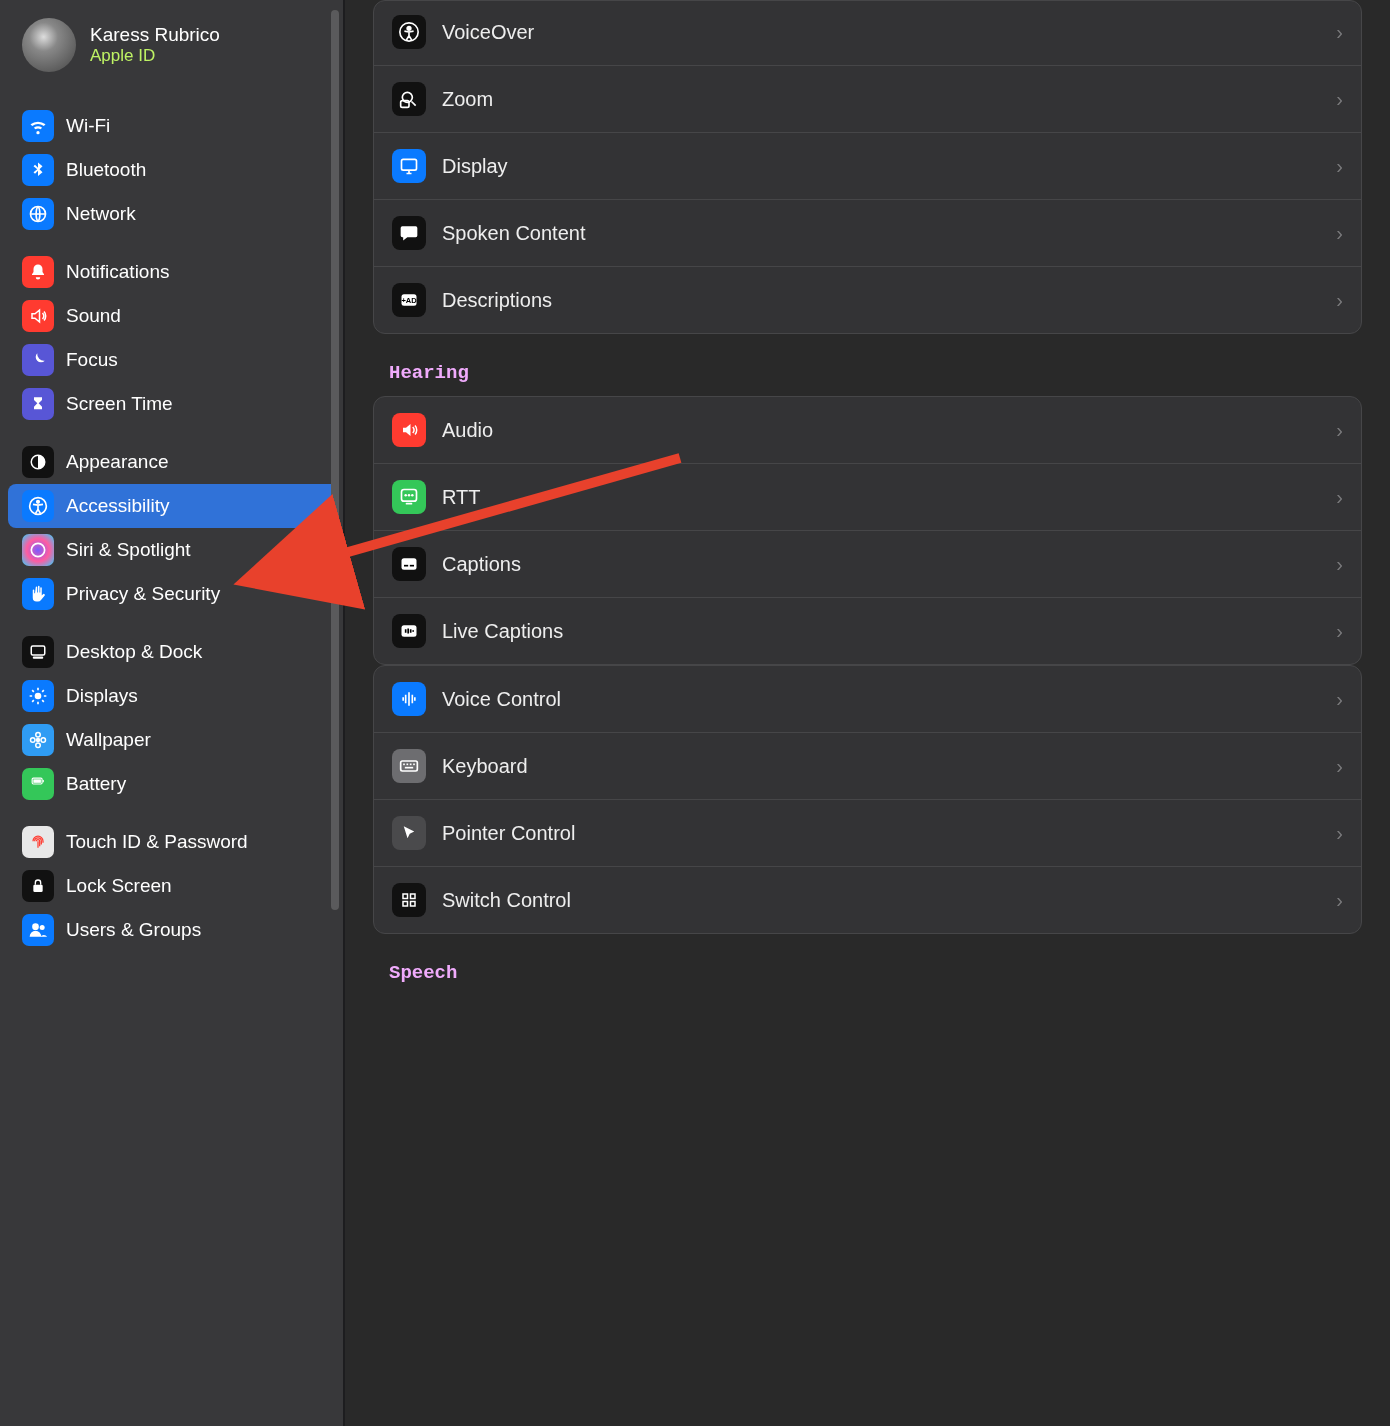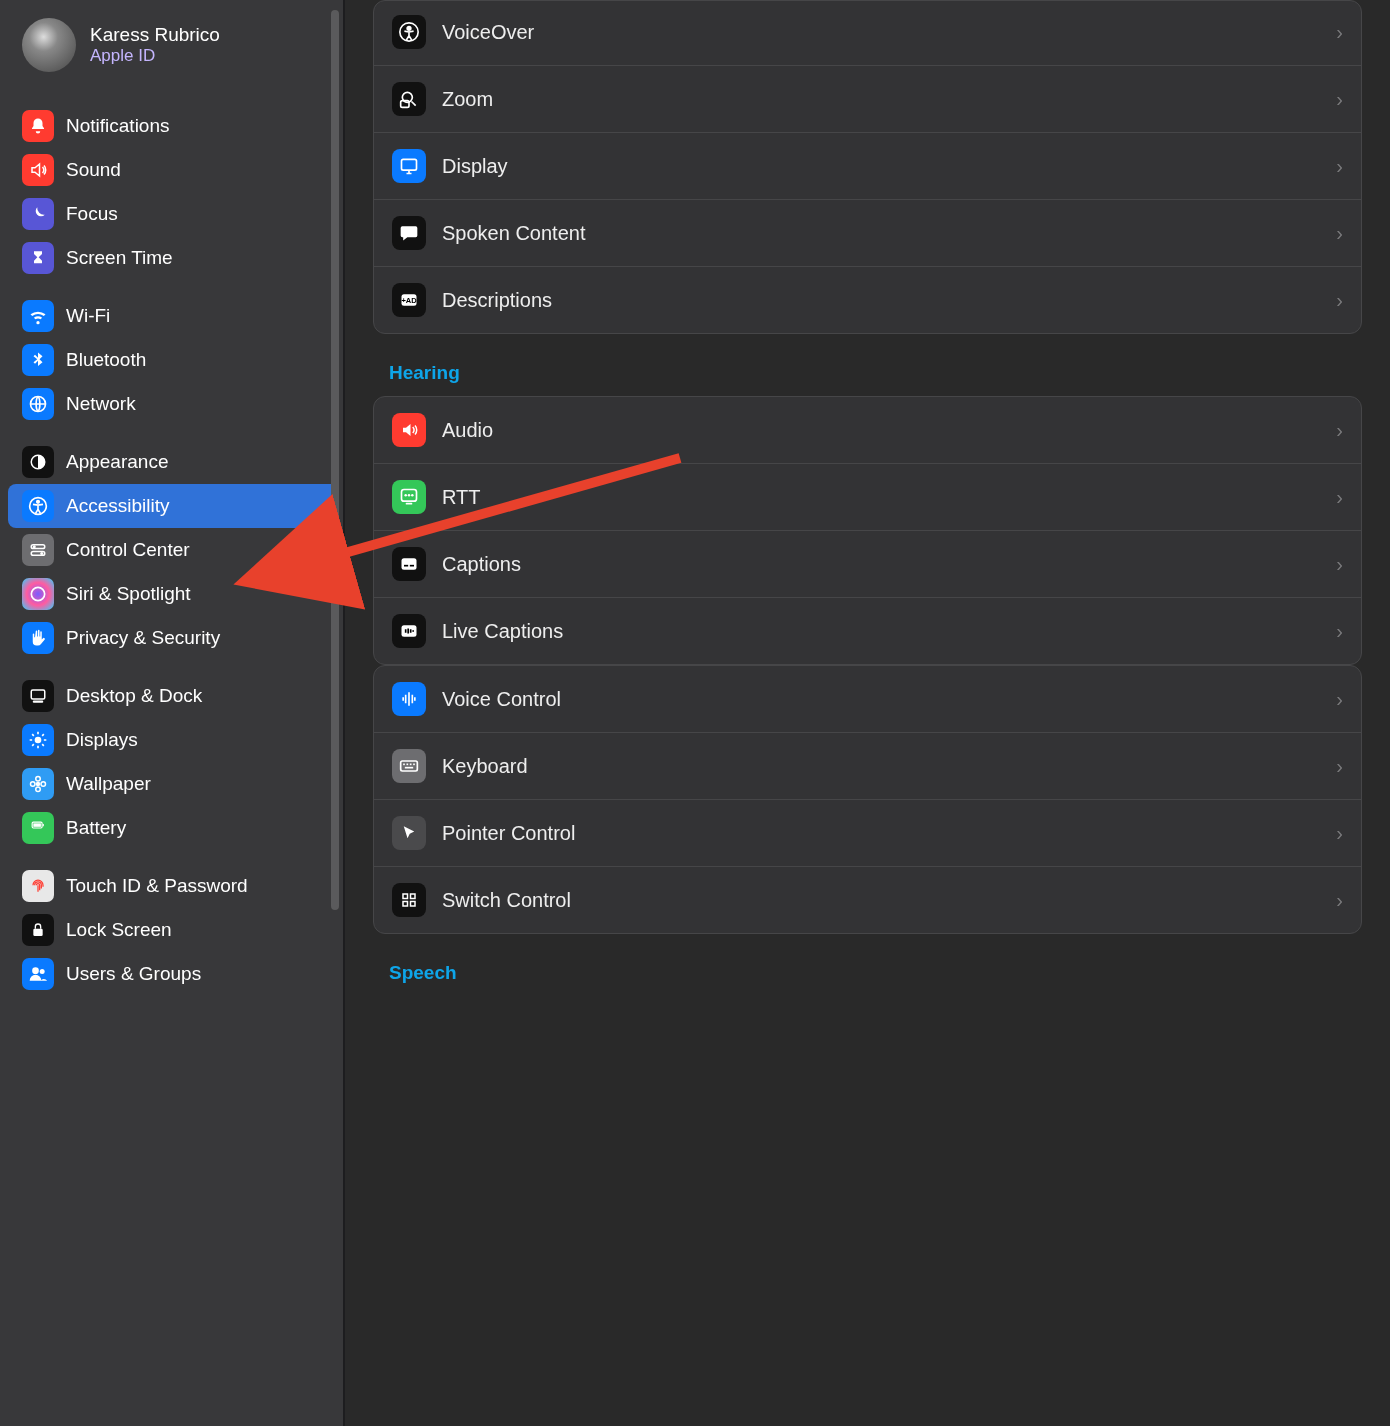--- a/index.html
+++ b/index.html
@@ -46,21 +46,21 @@
     padding: 8px 12px 18px 14px;
   }
   .avatar {
     width: 54px;
     height: 54px;
     border-radius: 50%;
     background: radial-gradient(circle at 40% 35%, #ddd 0%, #888 30%, #444 100%);
     flex-shrink: 0;
   }
   .profile-text .name { font-size: 19px; font-weight: 500; color: #fff; }
-  .profile-text .sub  { font-size: 17px; color: #c4b5fd; }
+  .profile-text .sub  { font-size: 17px; color: #bef264; }
 
   .nav-group { margin-top: 14px; }
   .nav-item {
     display: flex;
     align-items: center;
     gap: 12px;
     padding: 6px 12px 6px 14px;
     border-radius: 8px;
     font-size: 19px;
     font-weight: 400;
@@ -91,22 +91,23 @@
   
   .content {
     flex: 1;
     background: #292929;
     padding: 0 28px 20px 28px;
     overflow-y: auto;
   }
   .section-title {
     font-size: 19px;
     font-weight: 600;
-    color: #0ea5e9;
+    color: #f0abfc;
     margin: 28px 0 12px 16px;
+    font-family: Liberation Mono, monospace;
   }
   .group {
     background: #333335;
     border: 1px solid #464648;
     border-radius: 12px;
     overflow: hidden;
   }
   .row {
     display: flex;
     align-items: center;
@@ -172,20 +173,47 @@
       <div class="avatar"></div>
       <div class="profile-text">
         <div class="name">Karess Rubrico</div>
         <div class="sub">Apple ID</div>
       </div>
     </div>
 
     <div id="sidebar-nav">
         <div class="nav-group">
           <div class="nav-item">
+            <div class="nav-icon bg-blue">
+              <svg viewBox="0 0 24 24" width="20" height="20" fill="white">
+                <path d="M12 18a2 2 0 100 4 2 2 0 000-4zm-5-4a9 9 0 0110 0l-2 2a6 6 0 00-6 0zm-4-4a15 15 0 0118 0l-2 2a12 12 0 00-14 0z"></path>
+              </svg>
+            </div>
+            <span>Wi-Fi</span>
+          </div>
+          <div class="nav-item">
+            <div class="nav-icon bg-blue">
+              <svg viewBox="0 0 24 24" width="18" height="18" fill="white">
+                <path d="M12 2l6 5-4 4 4 4-6 5V13l-4 4-2-2 5-4-5-4 2-2 4 4z"></path>
+              </svg>
+            </div>
+            <span>Bluetooth</span>
+          </div>
+          <div class="nav-item">
+            <div class="nav-icon bg-blue">
+              <svg viewBox="0 0 24 24" width="20" height="20" fill="none" stroke="white" stroke-width="2">
+                <circle cx="12" cy="12" r="9"></circle>
+                <path d="M3 12h18M12 3c3 3 3 15 0 18M12 3c-3 3-3 15 0 18"></path>
+              </svg>
+            </div>
+            <span>Network</span>
+          </div>
+        </div>
+        <div class="nav-group">
+          <div class="nav-item">
             <div class="nav-icon bg-red">
               <svg viewBox="0 0 24 24" width="18" height="18" fill="white">
                 <path d="M12 2a6 6 0 00-6 6v4l-2 3v1h16v-1l-2-3V8a6 6 0 00-6-6zm0 20a3 3 0 003-3H9a3 3 0 003 3z"></path>
               </svg>
             </div>
             <span>Notifications</span>
           </div>
           <div class="nav-item">
             <div class="nav-icon bg-red">
               <svg viewBox="0 0 24 24" width="18" height="18" fill="white">
@@ -202,47 +230,20 @@
             </div>
             <span>Focus</span>
           </div>
           <div class="nav-item">
             <div class="nav-icon bg-purple">
               <svg viewBox="0 0 24 24" width="16" height="16" fill="white">
                 <path d="M6 2h12v4l-5 5 5 5v4H6v-4l5-5-5-5z"></path>
               </svg>
             </div>
             <span>Screen Time</span>
-          </div>
-        </div>
-        <div class="nav-group">
-          <div class="nav-item">
-            <div class="nav-icon bg-blue">
-              <svg viewBox="0 0 24 24" width="20" height="20" fill="white">
-                <path d="M12 18a2 2 0 100 4 2 2 0 000-4zm-5-4a9 9 0 0110 0l-2 2a6 6 0 00-6 0zm-4-4a15 15 0 0118 0l-2 2a12 12 0 00-14 0z"></path>
-              </svg>
-            </div>
-            <span>Wi-Fi</span>
-          </div>
-          <div class="nav-item">
-            <div class="nav-icon bg-blue">
-              <svg viewBox="0 0 24 24" width="18" height="18" fill="white">
-                <path d="M12 2l6 5-4 4 4 4-6 5V13l-4 4-2-2 5-4-5-4 2-2 4 4z"></path>
-              </svg>
-            </div>
-            <span>Bluetooth</span>
-          </div>
-          <div class="nav-item">
-            <div class="nav-icon bg-blue">
-              <svg viewBox="0 0 24 24" width="20" height="20" fill="none" stroke="white" stroke-width="2">
-                <circle cx="12" cy="12" r="9"></circle>
-                <path d="M3 12h18M12 3c3 3 3 15 0 18M12 3c-3 3-3 15 0 18"></path>
-              </svg>
-            </div>
-            <span>Network</span>
           </div>
         </div>
         <div class="nav-group">
           <div class="nav-item">
             <div class="nav-icon bg-black">
               <svg viewBox="0 0 24 24" width="18" height="18" fill="white">
                 <circle cx="12" cy="12" r="9" fill="none" stroke="white" stroke-width="2"></circle>
                 <path d="M12 3a9 9 0 010 18z"></path>
               </svg>
             </div>
@@ -250,31 +251,20 @@
           </div>
           <div class="nav-item selected">
             <div class="nav-icon bg-blue">
               <svg viewBox="0 0 24 24" width="20" height="20" fill="none" stroke="white" stroke-width="2">
                 <circle cx="12" cy="12" r="10"></circle>
                 <circle cx="12" cy="7" r="1.5" fill="white"></circle>
                 <path d="M6 10l6 1 6-1M12 11v5m0 0l-3 5m3-5l3 5"></path>
               </svg>
             </div>
             <span>Accessibility</span>
-          </div>
-          <div class="nav-item">
-            <div class="nav-icon bg-grey">
-              <svg viewBox="0 0 24 24" width="18" height="18" fill="white">
-                <rect x="3" y="5" width="18" height="5" rx="2.5" fill="none" stroke="white" stroke-width="2"></rect>
-                <circle cx="7" cy="7.5" r="2"></circle>
-                <rect x="3" y="14" width="18" height="5" rx="2.5" fill="none" stroke="white" stroke-width="2"></rect>
-                <circle cx="17" cy="16.5" r="2"></circle>
-              </svg>
-            </div>
-            <span>Control Center</span>
           </div>
           <div class="nav-item">
             <div class="nav-icon bg-siri">
               <svg viewBox="0 0 24 24" width="20" height="20" fill="none" stroke="white" stroke-width="2">
                 <circle cx="12" cy="12" r="8"></circle>
               </svg>
             </div>
             <span>Siri &amp; Spotlight</span>
           </div>
           <div class="nav-item">

